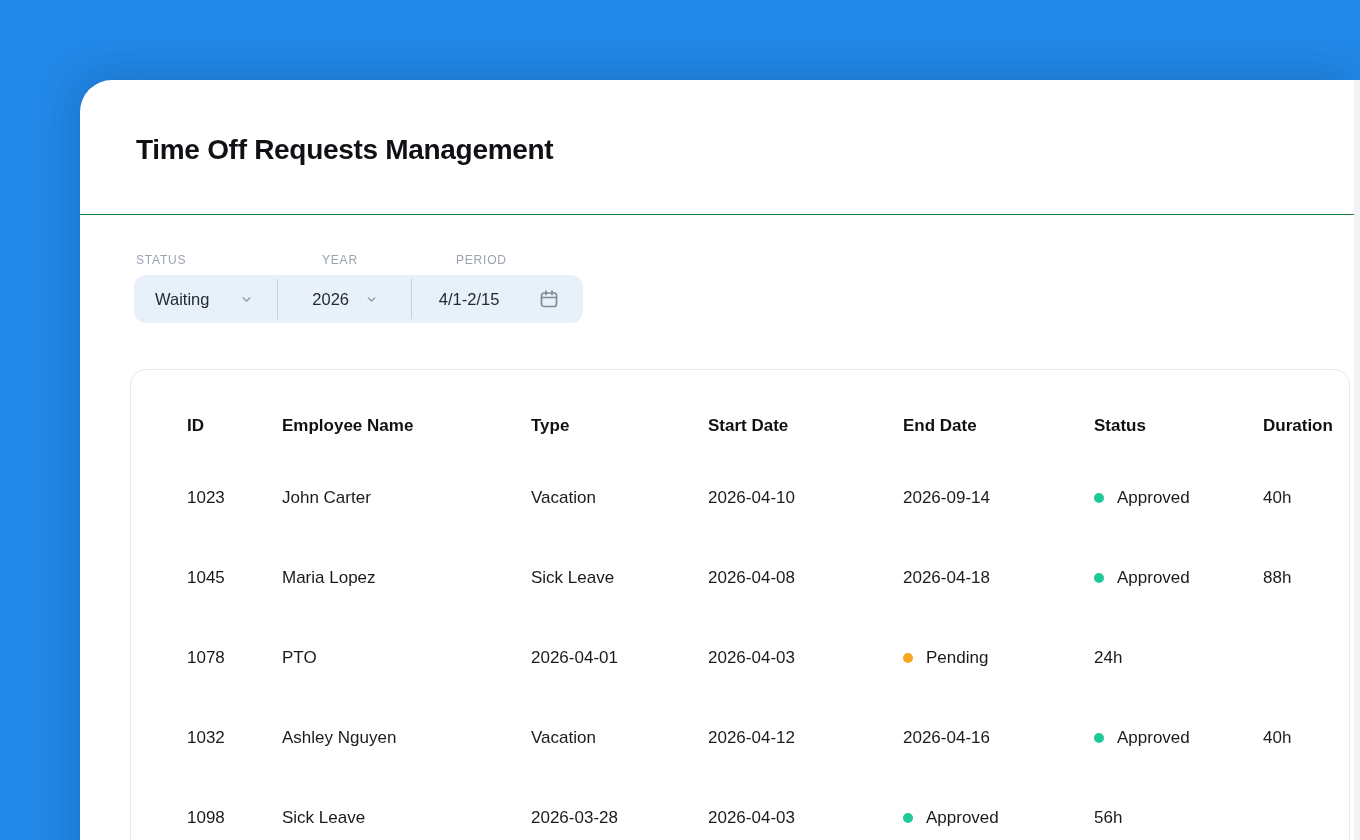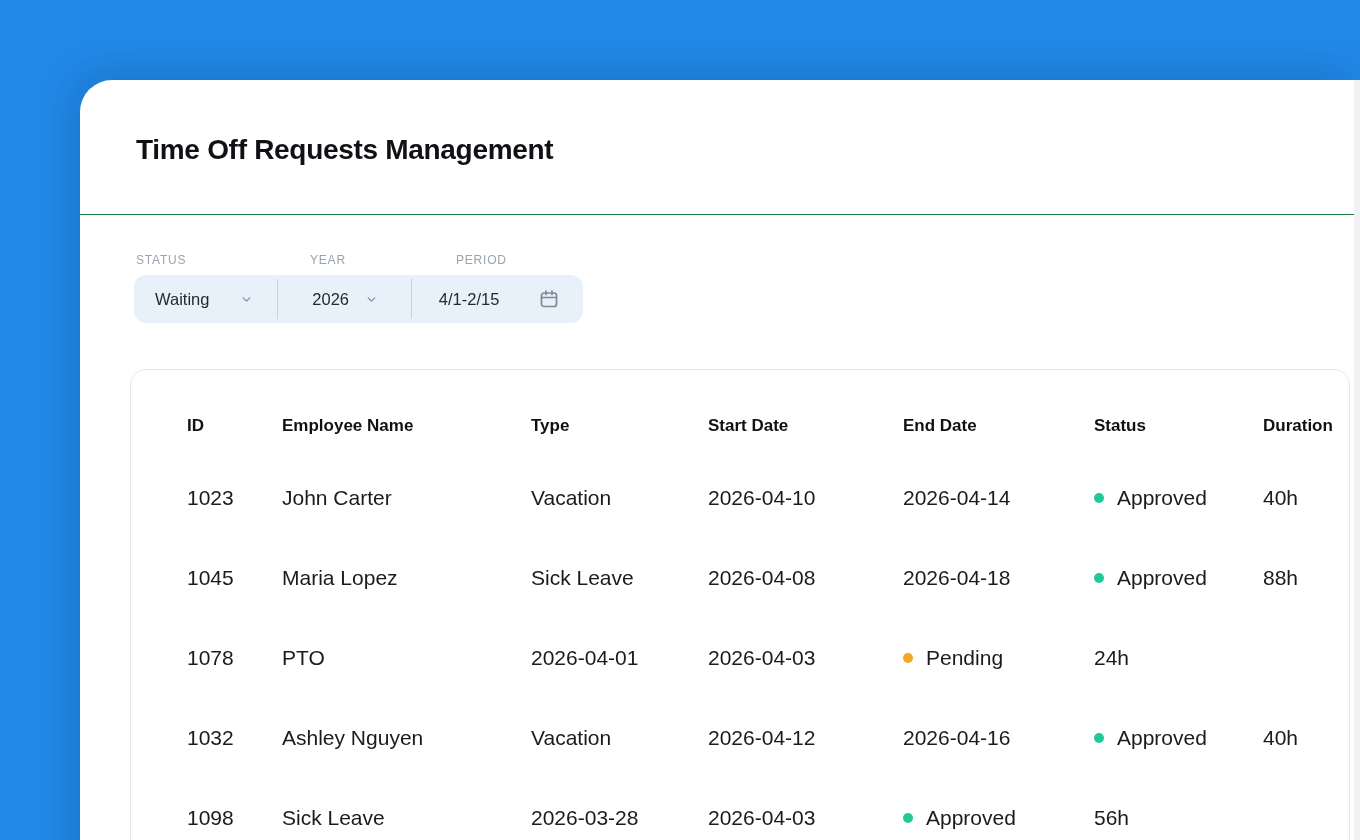--- a/index.html
+++ b/index.html
@@ -40,21 +40,21 @@
   }
   .filter-labels span {
     position: absolute;
     top: 0;
     font-size: 12px;
     font-weight: 500;
     letter-spacing: 0.8px;
     color: #9AA3AF;
   }
   .flabel-status { left: 2px; }
-  .flabel-year   { left: 176px; }
+  .flabel-year   { left: 188px; }
   .flabel-period { left: 322px; }
   .filter-pill {
     margin-top: 7px;
     height: 48px;
     background: #E8F1FA;
     border-radius: 12px;
     display: flex;
     align-items: stretch;
   }
   .pill-section {
@@ -90,21 +90,21 @@
     align-items: center;
   }
   .trow.head { height: 64px; }
   .trow.data { height: 80px; }
   .trow.head > div {
     font-size: 17px;
     font-weight: 700;
     color: #0f1114;
   }
   .trow.data > div {
-    font-size: 21px;
+    font-size: 17px;
     color: #191b1e;
   }
   .status-cell { display: flex; align-items: center; }
   .status-dot {
     width: 10px; height: 10px;
     border-radius: 50%;
     margin-right: 13px;
     flex: 0 0 auto;
     background: #20C997;
   }
@@ -169,21 +169,21 @@
         <div>End Date</div>
         <div>Status</div>
         <div>Duration</div>
       </div>
 
       <div class="trow data">
         <div>1023</div>
         <div>John Carter</div>
         <div>Vacation</div>
         <div>2026-04-10</div>
-        <div>2026-04-14</div>
+        <div>2026-09-14</div>
         <div class="status-cell">
           <span class="status-dot" style="background: rgb(32, 201, 151);"></span>
           <span>Approved</span>
         </div>
         <div>40h</div>
       </div>
 
       <div class="trow data">
         <div>1045</div>
         <div>Maria Lopez</div>

